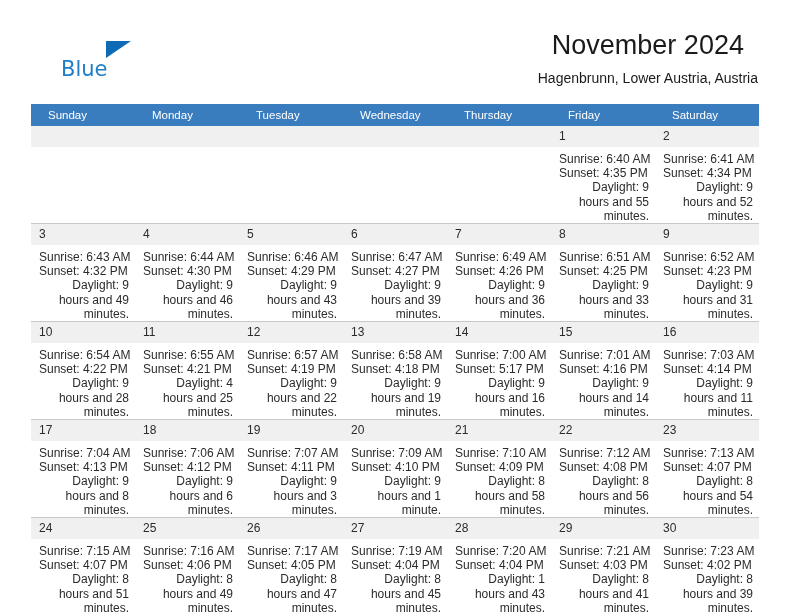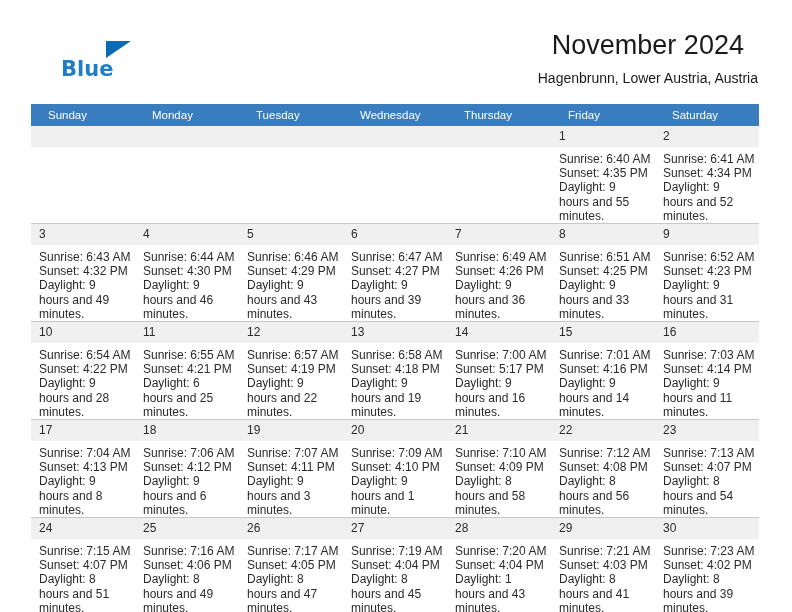--- a/index.html
+++ b/index.html
@@ -57,21 +57,21 @@
     border-bottom: 17px solid transparent;
   }
   .logo-blue {
     position: absolute;
     left: 30px;
     top: 21px;
     font-size: 21px;
     color: #1f7ec6;
     line-height: 24px;
     font-family: "DejaVu Sans", sans-serif;
-    font-weight: 700;
+    font-weight: 400;
   }
   .title-block {
     position: absolute;
     right: 34px;
     top: 28px;
     text-align: center;
   }
   .cal-title {
     font-size: 27px;
     font-weight: 400;
@@ -139,20 +139,21 @@
     padding: 5px 6px 0 8px;
     font-size: 12px;
     line-height: 14.2px;
     color: #2b2b2b;
   }
   .info div {
     white-space: nowrap;
   }
   .info .dl {
     white-space: normal;
+    text-align: right;
   }
 </style>
 </head>
 <body>
 
 <div class="page">
 
   <div class="header">
 
     <div class="logo">
@@ -278,21 +279,21 @@
               <div>Sunrise: 6:54 AM</div>
               <div>Sunset: 4:22 PM</div>
               <div class="dl">Daylight: 9 hours and 28 minutes.</div>
             </div>
           </td>
           <td>
             <div class="daynum">11</div>
             <div class="info">
               <div>Sunrise: 6:55 AM</div>
               <div>Sunset: 4:21 PM</div>
-              <div class="dl">Daylight: 6 hours and 25 minutes.</div>
+              <div class="dl">Daylight: 4 hours and 25 minutes.</div>
             </div>
           </td>
           <td>
             <div class="daynum">12</div>
             <div class="info">
               <div>Sunrise: 6:57 AM</div>
               <div>Sunset: 4:19 PM</div>
               <div class="dl">Daylight: 9 hours and 22 minutes.</div>
             </div>
           </td>

